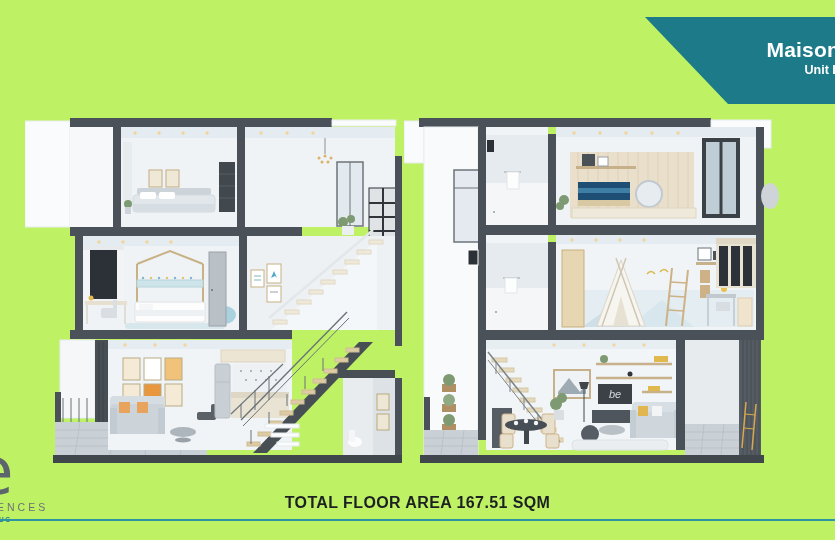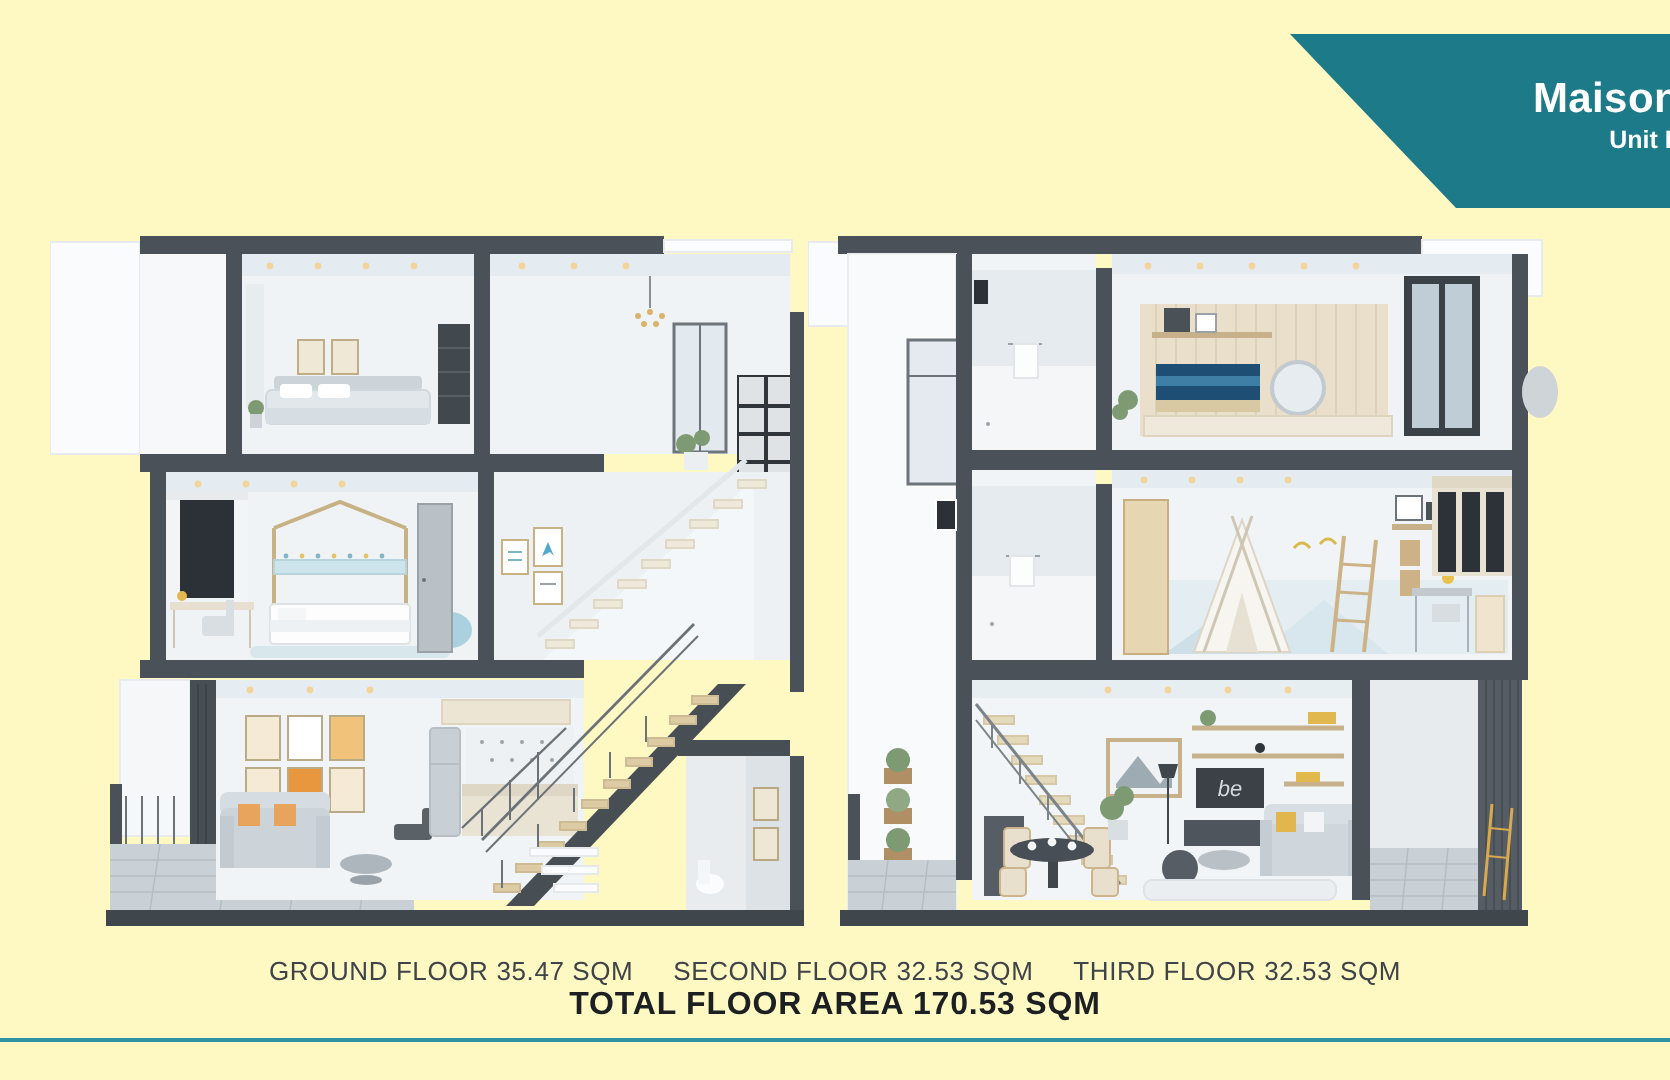--- a/index.html
+++ b/index.html
@@ -1,16 +1,16 @@
 <!DOCTYPE html>
 <html><head>
 <meta charset="utf-8">
 <style>
   html,body{margin:0;padding:0;background:#ffffff;}
-  .page{position:relative;width:835px;height:540px;background:#fef9c3;overflow:hidden;
+  .page{position:relative;width:835px;height:540px;background:#bef264;overflow:hidden;
         font-family:"Liberation Sans",sans-serif;}
 
   
   .banner{position:absolute;left:645px;top:17px;width:190px;height:87px;
           background:#1d7a88;clip-path:polygon(0 0,100% 0,100% 100%,43.7% 100%);}
   .banner-text{position:absolute;right:-5px;top:21px;text-align:right;color:#ffffff;line-height:1.1;}
   .banner-title{font-size:21px;font-weight:700;letter-spacing:.2px;white-space:nowrap;}
   .banner-subtitle{font-size:12.5px;font-weight:700;margin-top:3px;white-space:nowrap;}
 
   
@@ -550,22 +550,22 @@
         <line x1="352" y1="292" x2="348" y2="338" stroke="#d9a94e" stroke-width="1.5"></line>
         <line x1="341" y1="302" x2="351" y2="303" stroke="#d9a94e"></line>
         <line x1="340" y1="316" x2="350" y2="317" stroke="#d9a94e"></line>
       </g>
     </g>
 
     <rect x="16" y="343" width="344" height="8" fill="#3f464c"></rect>
   </svg>
   </div>
 
-  <div class="floors-line">
-    <span class="floor-entry"><span class="floor-name">GROUND FLOOR</span><span>35.47 SQM</span></span>
-    <span class="floor-entry"><span class="floor-name">SECOND FLOOR</span><span>32.53 SQM</span></span>
-    <span class="floor-entry"><span class="floor-name">THIRD FLOOR</span><span>32.53 SQM</span></span>
+  <div class="total-line">TOTAL FLOOR AREA 167.51 SQM</div>
+
+  <div class="logo">
+    <span class="logo-e">e</span>
+    <span class="logo-line1">ENCES</span>
+    <span class="logo-line2">UG</span>
   </div>
-  <div class="total-line">TOTAL FLOOR AREA 170.53 SQM</div>
-
 
   <div class="divider"></div>
 </div>
 
 </body></html>

